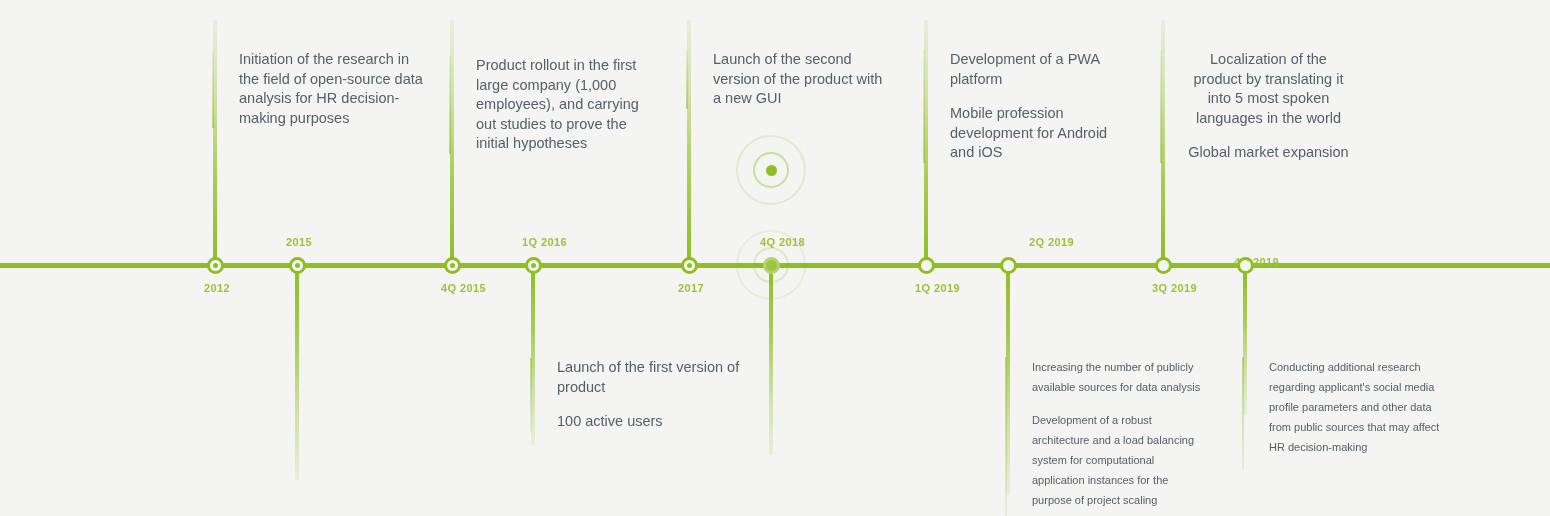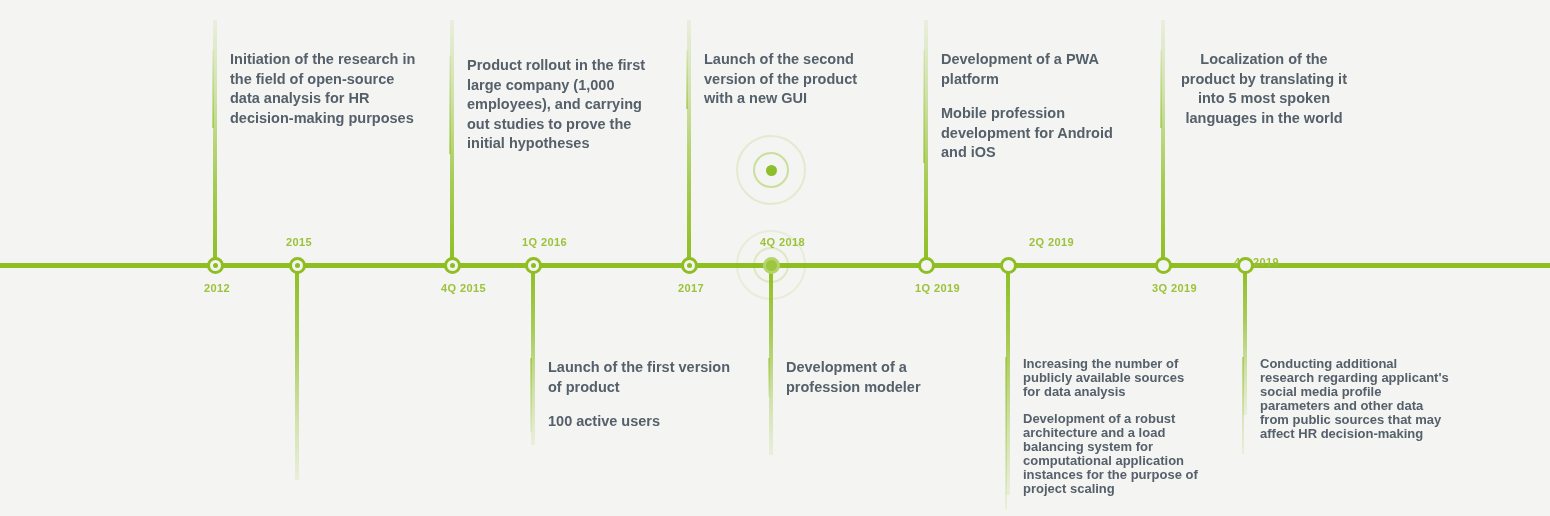--- a/index.html
+++ b/index.html
@@ -53,31 +53,30 @@
   
   .date{
     position:absolute;color:#9cc23a;font-weight:bold;font-size:11px;
     letter-spacing:.4px;white-space:nowrap;
   }
 
   
   .block{
     position:absolute;box-sizing:border-box;
     border-left:2px solid;
-    padding-left:16px;
-    font-weight:bold;
+    padding-left:25px;
   }
   .block p{
     margin:0 0 15px 0;
     color:#55606b;
     font-size:14.5px;
     line-height:19.5px;
   }
   .block p:last-child{margin-bottom:0;}
-  .block.small p{font-size:13px;line-height:14px;margin-bottom:13px;}
+  .block.small p{font-size:11px;line-height:20px;margin-bottom:13px;}
 
   .bl-up{border-image:linear-gradient(to bottom,rgba(142,190,33,0.10),rgba(142,190,33,0.55)) 1;}
   .bl-down{border-image:linear-gradient(to top,rgba(142,190,33,0.10),rgba(142,190,33,0.55)) 1;}
 </style>
 </head>
 <body>
 
 <div id="timeline">
 
   <div class="axis"></div>
@@ -121,21 +120,20 @@
       <div class="r2"></div>
   </div>
   <div class="node filled" style="left:763px;top:257px;"></div>
   <div class="date" style="left:760px;top:236px;">4Q 2018</div>
   <div class="pulse" style="left:736px;top:135px;">
     <div class="r1"></div>
       <div class="r2"></div>
       <div class="c"></div>
   </div>
   <div class="block bl-down" style="left:768px;top:358px;width:185px;">
-    <p>Development of a profession modeler</p>
   </div>
 
   <div class="conn up" style="left:924px;top:20px;height:246px;"></div>
   <div class="node" style="left:918px;top:257px;"></div>
   <div class="date" style="left:915px;top:282px;">1Q 2019</div>
   <div class="block bl-up" style="left:923px;top:50px;width:190px;">
     <p>Development of a PWA platform</p>
     <p>Mobile profession development for Android and iOS</p>
   </div>
 
@@ -145,20 +143,21 @@
   <div class="block bl-down small" style="left:1005px;top:357px;width:198px;">
     <p>Increasing the number of publicly available sources for data analysis</p>
     <p>Development of a robust architecture and a load balancing system for computational application instances for the purpose of project scaling</p>
   </div>
 
   <div class="conn up" style="left:1161px;top:20px;height:246px;"></div>
   <div class="node" style="left:1155px;top:257px;"></div>
   <div class="date" style="left:1152px;top:282px;">3Q 2019</div>
   <div class="block bl-up" style="left:1160px;top:50px;width:190px;text-align:center;">
     <p>Localization of the product by translating it into 5 most spoken languages in the world</p>
+    <p>Global market expansion</p>
   </div>
 
   <div class="conn down" style="left:1243px;top:265px;height:150px;"></div>
   <div class="node" style="left:1237px;top:257px;"></div>
   <div class="date" style="left:1234px;top:236px;margin-top:20px;">4Q 2019</div>
   <div class="block bl-down small" style="left:1242px;top:357px;width:210px;">
     <p>Conducting additional research regarding applicant's social media profile parameters and other data from public sources that may affect HR decision-making</p>
   </div>
 
 </div>

